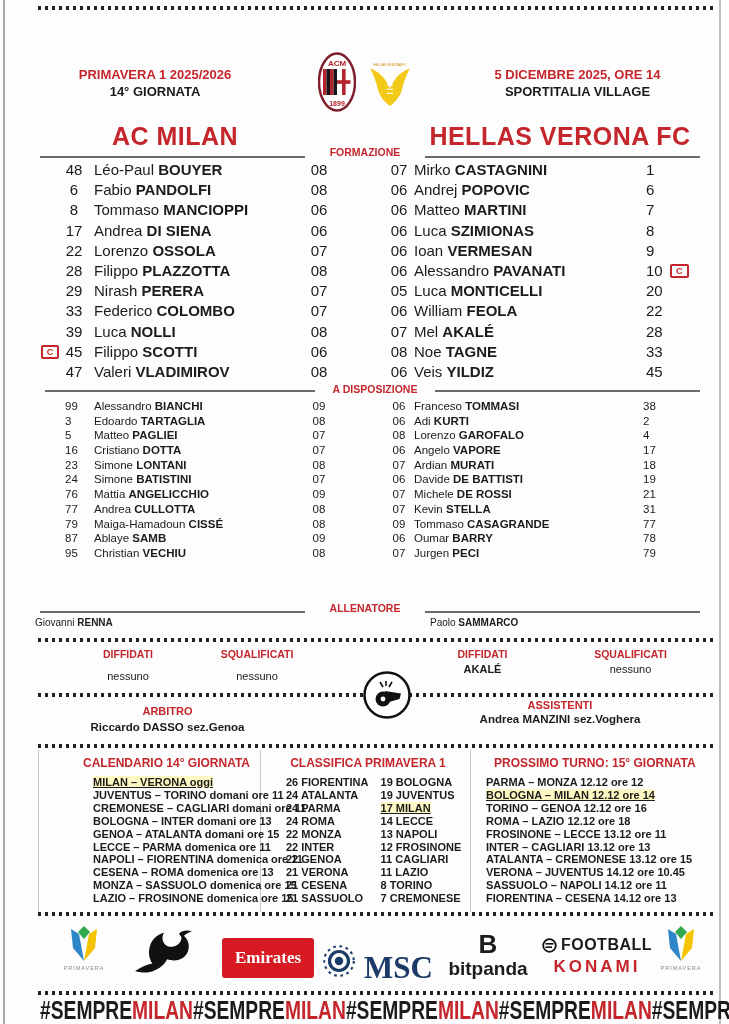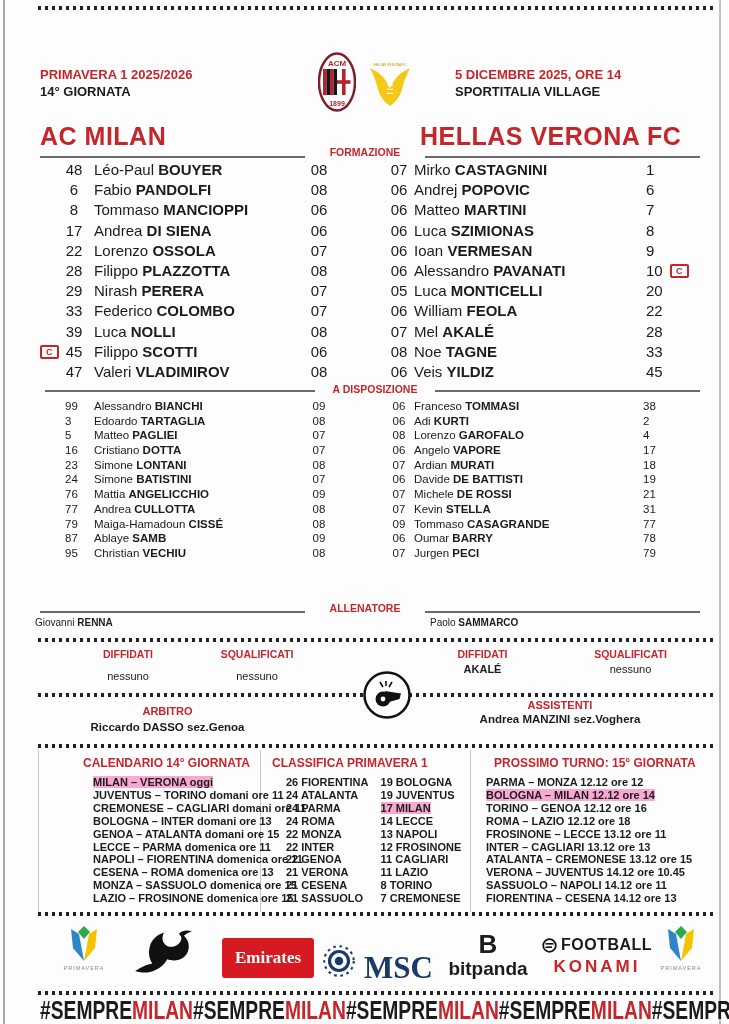--- a/index.html
+++ b/index.html
@@ -3,21 +3,21 @@
 <meta charset="utf-8">
 <style>
   html,body{margin:0;padding:0;background:#e9e9e9;font-family:"Liberation Sans",sans-serif;}
   .page{position:relative;width:729px;height:1024px;background:#fdfdfd;overflow:hidden;color:#1b1b1b;}
   .edge-l{position:absolute;left:3px;top:0;bottom:0;width:2px;background:#aaa;}
   .edge-r{position:absolute;left:719px;top:0;bottom:0;width:2px;background:#c0c0c0;}
   .dots{position:absolute;left:38px;width:676px;height:4px;
         background:repeating-linear-gradient(90deg,#222 0 3px,transparent 3px 7px);}
   .red{color:#c4262c;}
   .abs{position:absolute;}
-  .ctr{text-align:left;}
+  .ctr{text-align:center;}
   .b{font-weight:700;}
   
   .hdr-small{font-size:13px;font-weight:700;line-height:17px;}
   .team-name{font-size:25px;font-weight:700;letter-spacing:.5px;color:#c4262c;}
   .rule{position:absolute;height:2px;background:#6a6a6a;}
   .rule-label{position:absolute;font-size:10.5px;font-weight:700;color:#c4262c;text-align:center;}
   
   .lineup{position:absolute;left:40px;width:655px;display:grid;
           grid-template-columns:20px 28px 214px 34px 48px 30px 226px 30px 25px;font-size:15px;}
   .lineup>div{height:20.2px;line-height:20.2px;white-space:nowrap;overflow:visible;}
@@ -34,21 +34,21 @@
           font-size:9px;line-height:10px;padding:0 4px;border-radius:2px;vertical-align:2px;}
   
   .coach{font-size:10px;white-space:nowrap;text-align:left;}
   .lbl{font-size:10.5px;font-weight:700;color:#c4262c;text-align:center;}
   .val{font-size:11px;text-align:center;}
   .off-name{font-size:11.5px;font-weight:700;text-align:center;white-space:nowrap;}
   .whistle-wrap{position:absolute;left:361px;top:669px;width:52px;height:52px;}
   
   .col-title{font-size:12px;font-weight:700;color:#c4262c;white-space:nowrap;}
   .brow{font-size:11px;font-weight:700;line-height:12.9px;white-space:nowrap;}
-  .hl{background:#f9a8d4;}
+  .hl{background:#fef9c3;text-decoration:underline;}
   .vsep{position:absolute;top:750px;height:162px;width:1px;background:#c7c7c7;}
   
   .sponsor{position:absolute;display:flex;flex-direction:column;align-items:center;}
   .prim-txt{font-size:5.5px;color:#8a8a8a;letter-spacing:1px;margin-top:1px;}
   .emir-box{width:92px;height:40px;background:#d71a21;border-radius:3px;display:flex;
             align-items:center;justify-content:center;color:#fff;font-size:17px;font-weight:700;
             font-family:"Liberation Serif",serif;}
   .msc-row{display:flex;align-items:center;gap:6px;}
   .msc-txt{font-family:"Liberation Serif",serif;font-weight:700;font-size:31px;color:#1b3a68;margin-top:14px;}
   .bp-b{font-size:26px;font-weight:700;line-height:24px;}

